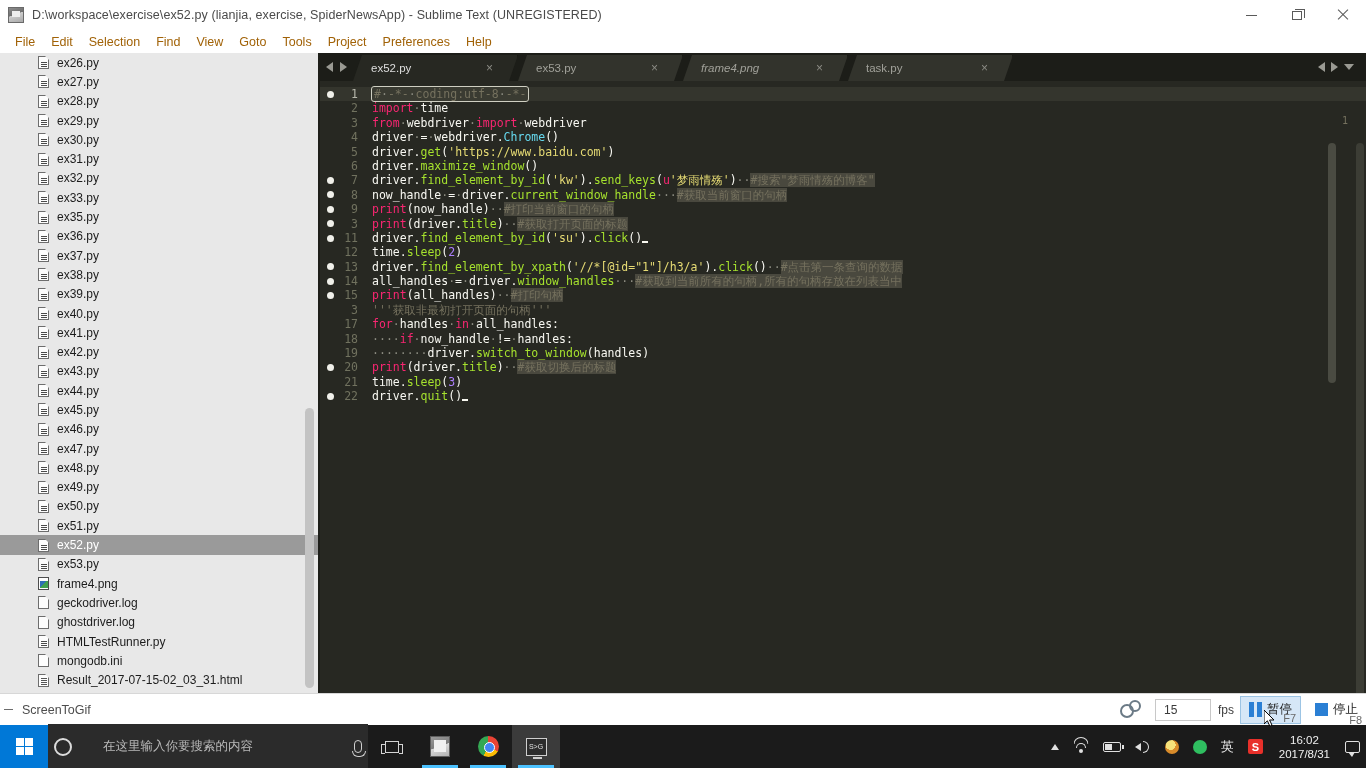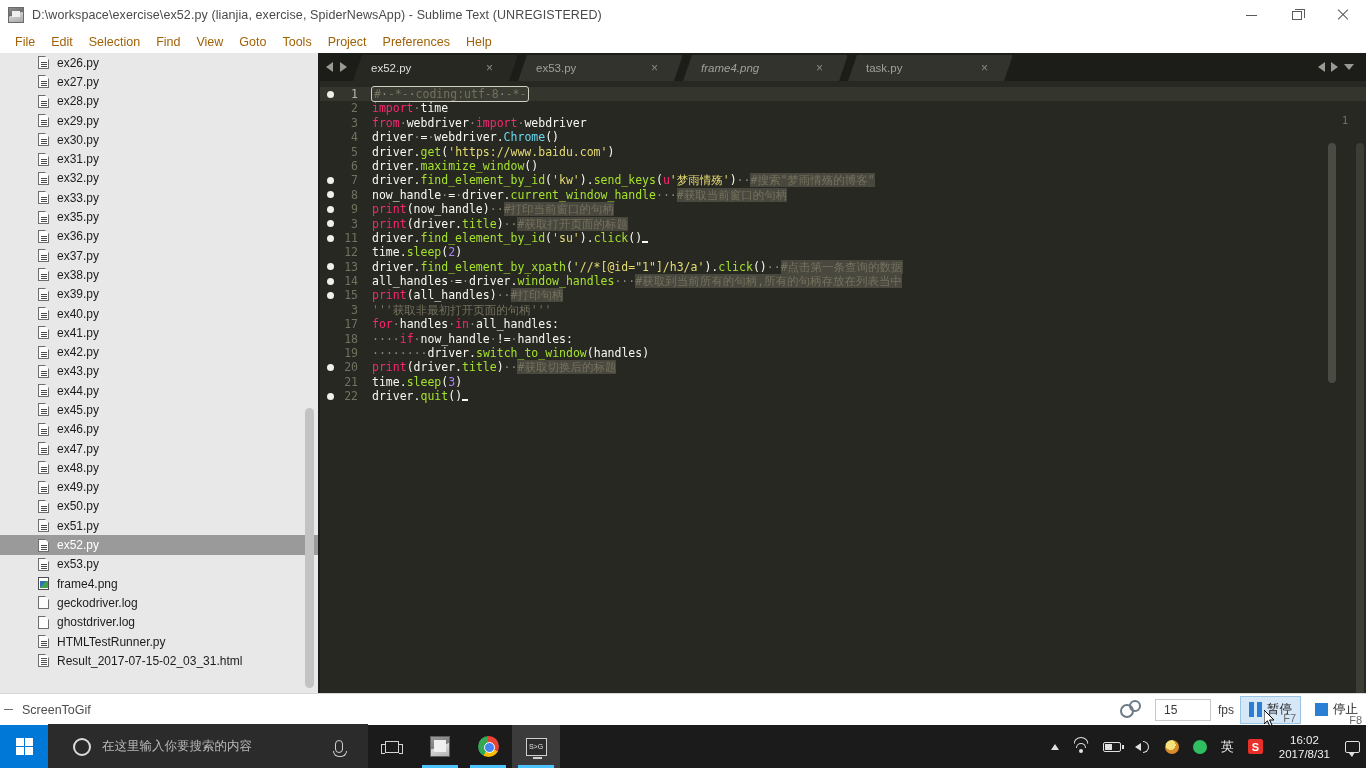--- a/index.html
+++ b/index.html
@@ -246,21 +246,22 @@
     width:48px; height:43px; display:flex; align-items:center; justify-content:center;
     background:#0078d7;
   }
   .win-logo {
     width:17px; height:17px;
     display:grid; grid-template-columns:8px 8px; grid-template-rows:8px 8px; gap:1px;
   }
   .win-logo i { background:#ffffff; display:block; }
   .search-box {
     width:320px; height:45px; background:#2b2b2b; display:flex; align-items:center;
-    padding:0 25px;
+    padding:0 6px;
+    gap:20px;
   }
   .cortana {
     width:18px; height:18px; border:2px solid #dcdcdc; border-radius:50%; flex:none;
     margin-right:11px;
   }
   .search-ph { font-size:12.5px; color:#b9b9b9; white-space:nowrap; }
   .mic {
     margin-left:auto; width:8px; height:13px; border:1.5px solid #cfcfcf;
     border-radius:5px; position:relative; flex:none;
   }
@@ -503,20 +504,24 @@
           <span class="ficon plain"></span>
           <span>geckodriver.log</span>
         </div>
         <div class="side-row">
           <span class="ficon plain"></span>
           <span>ghostdriver.log</span>
         </div>
         <div class="side-row">
           <span class="ficon py"></span>
           <span>HTMLTestRunner.py</span>
+        </div>
+        <div class="side-row">
+          <span class="ficon plain"></span>
+          <span>mongodb.ini</span>
         </div>
         <div class="side-row">
           <span class="ficon html"></span>
           <span>Result_2017-07-15-02_03_31.html</span>
         </div>
       </div>
     <div class="side-scroll"></div>
   </div>
   <div class="sidebar-divider"></div>
 

